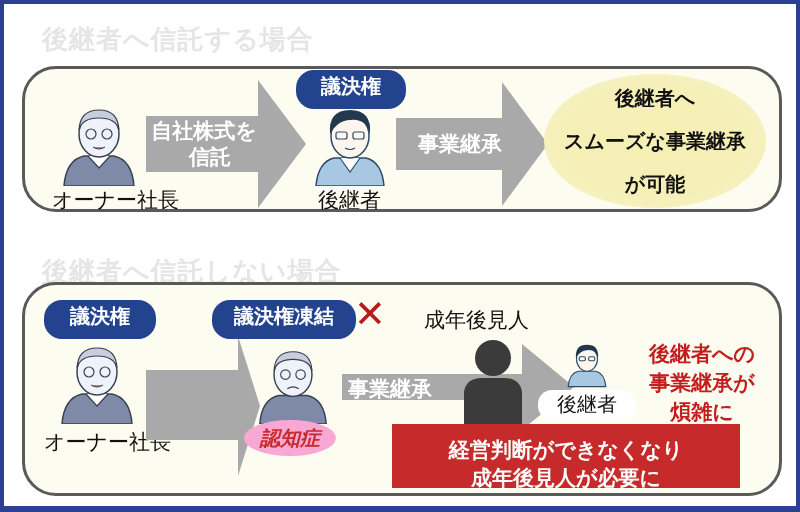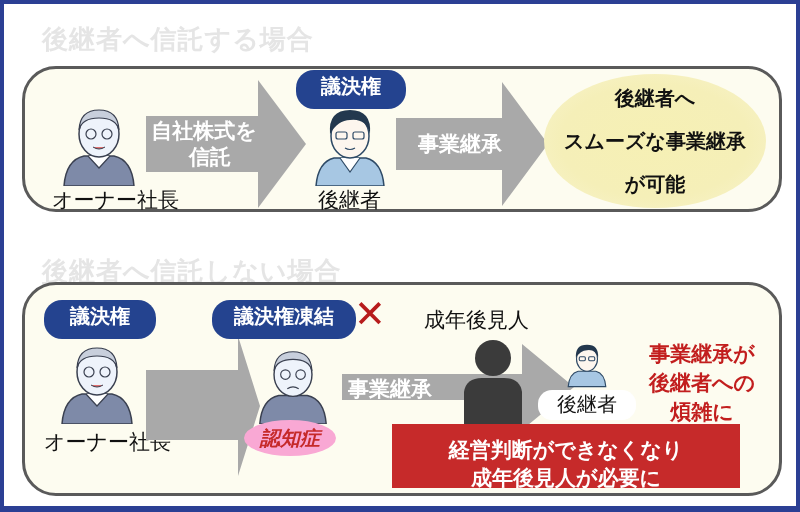--- a/index.html
+++ b/index.html
@@ -144,16 +144,16 @@
   <rect x="41" y="28" width="11" height="7" rx="2" fill="none" stroke="#2e4a66" stroke-width="2"></rect>
 </svg>
 <div class="small-white" style="left:538px; top:390px; width:98px; height:30px;">後継者</div>
 
 <div class="red-box" style="left:344px; top:424px; width:348px; height:64px; padding-top:12px;margin-left:48px;">
   <div>経営判断ができなくなり</div>
   <div>成年後見人が必要に</div>
 </div>
 
 <div class="red-text" style="left:632px; top:340px; width:140px;">
+  <div>後継者への</div>
   <div>事業継承が</div>
-  <div>後継者への</div>
   <div>煩雑に</div>
 </div>
 
 </body></html>

